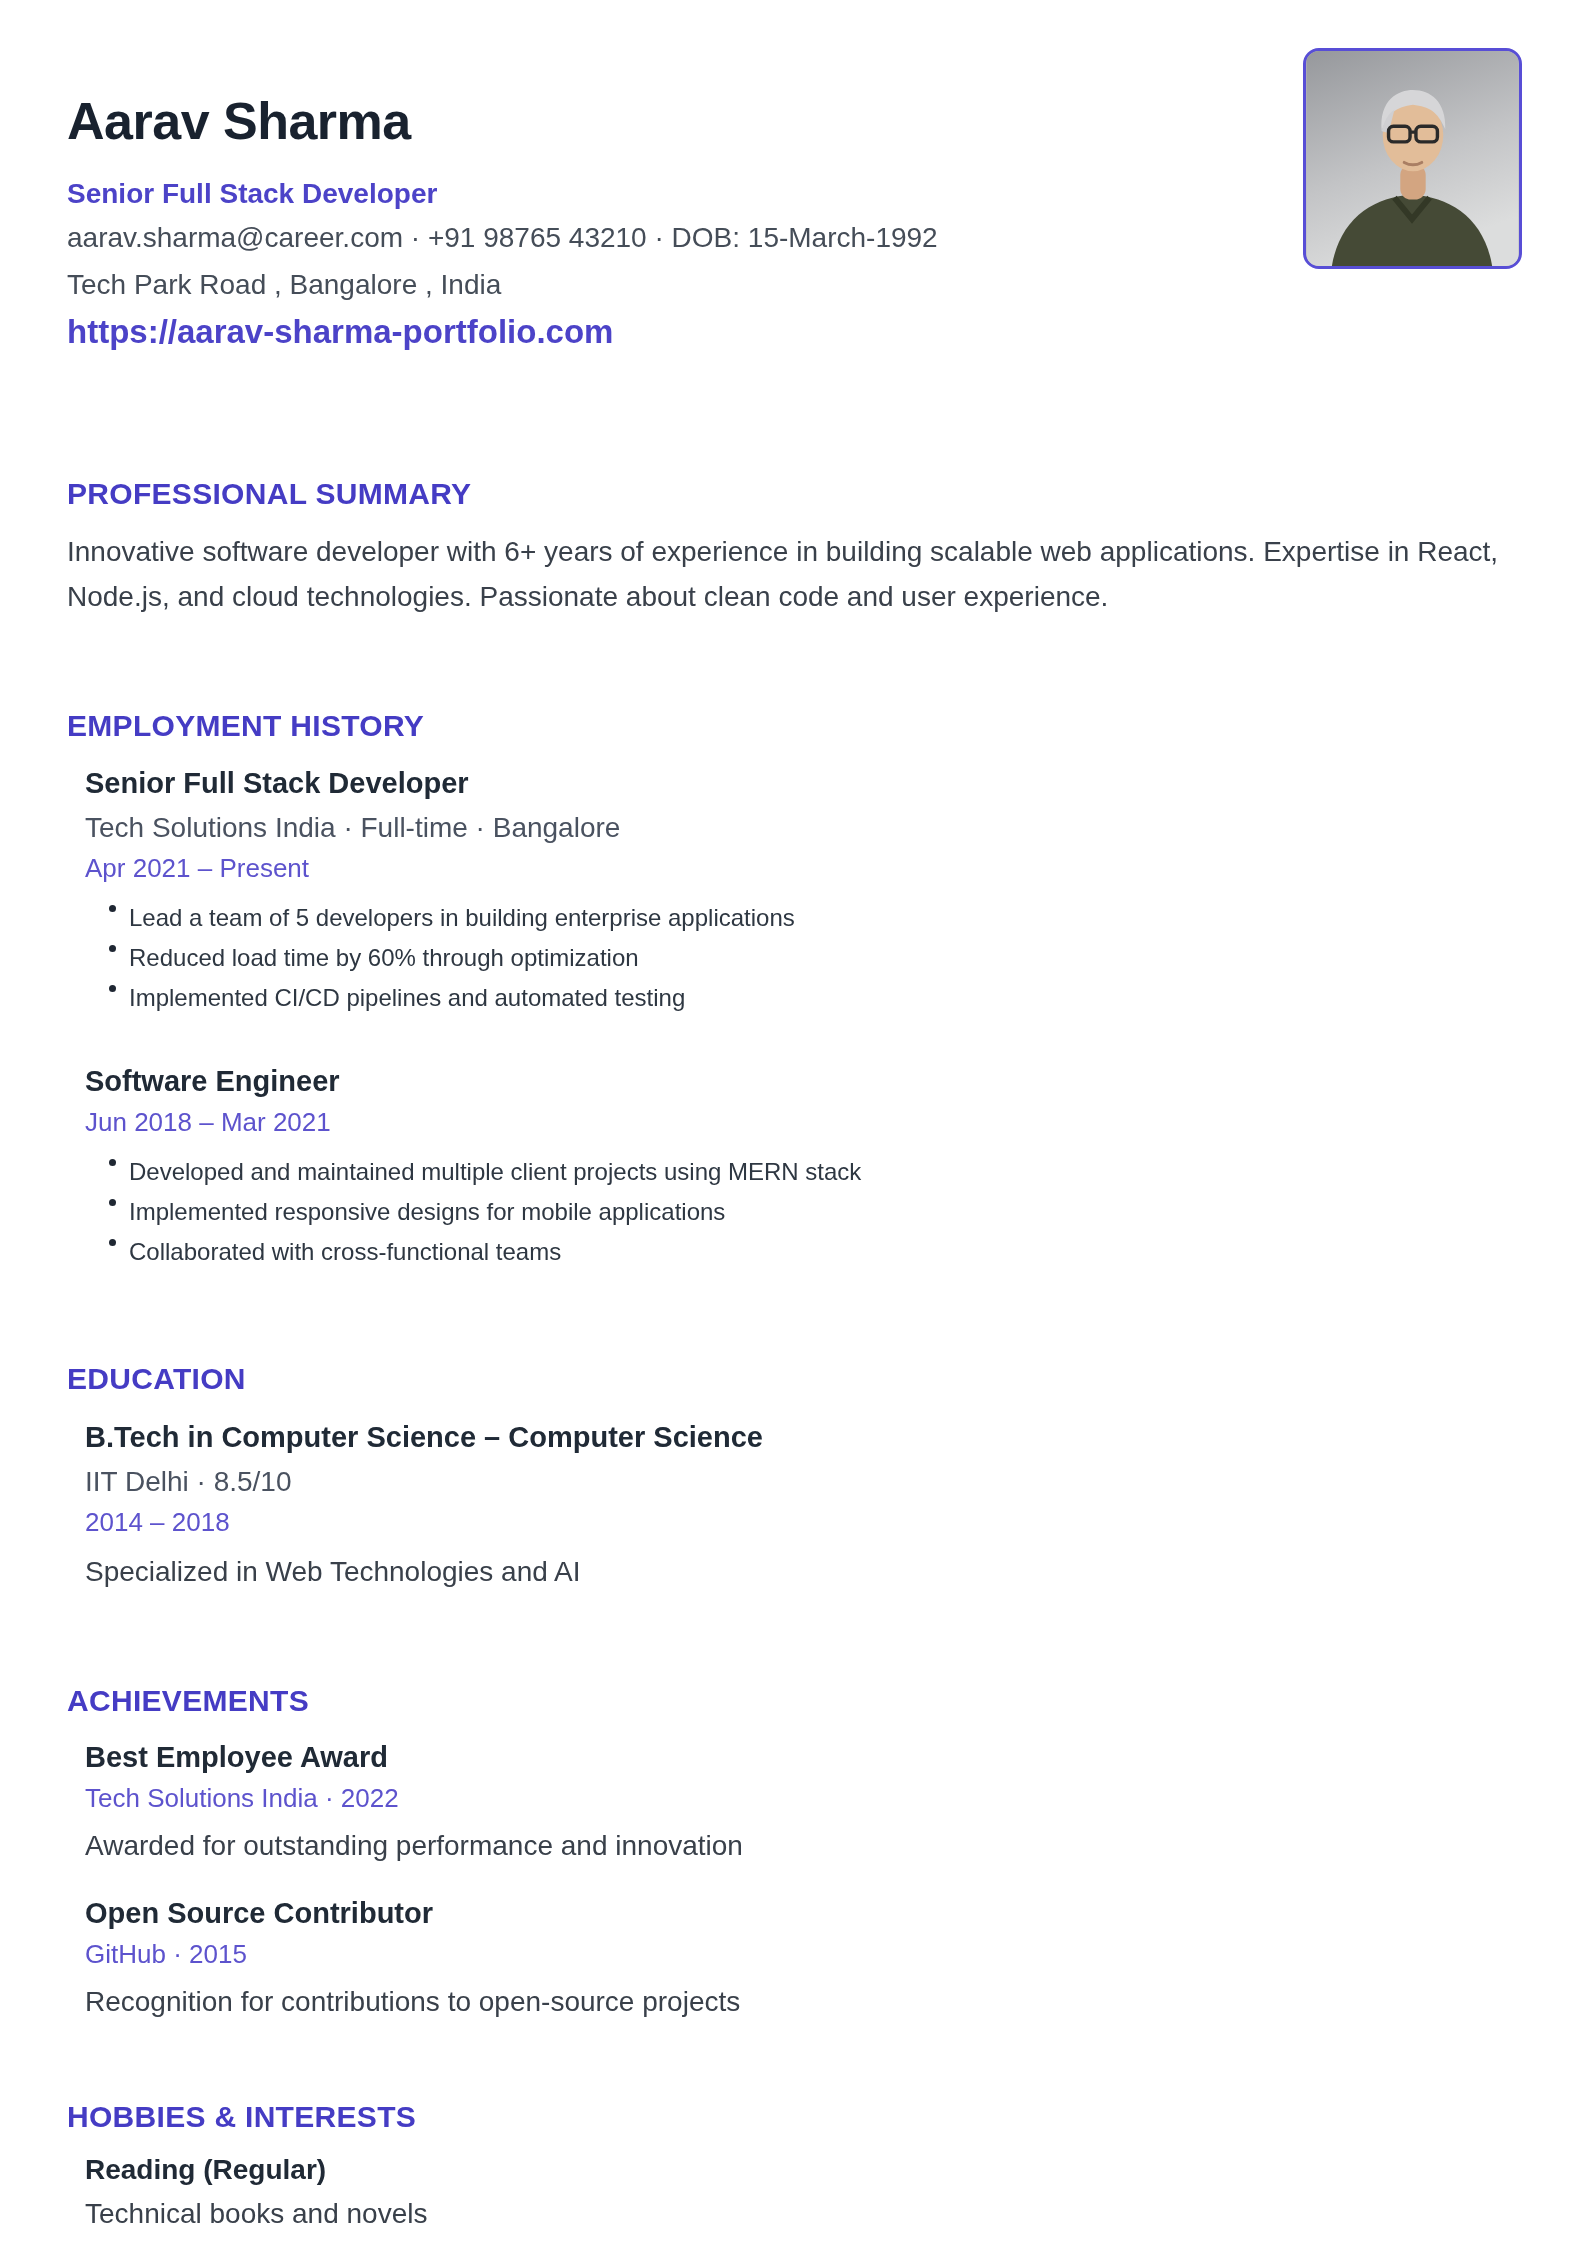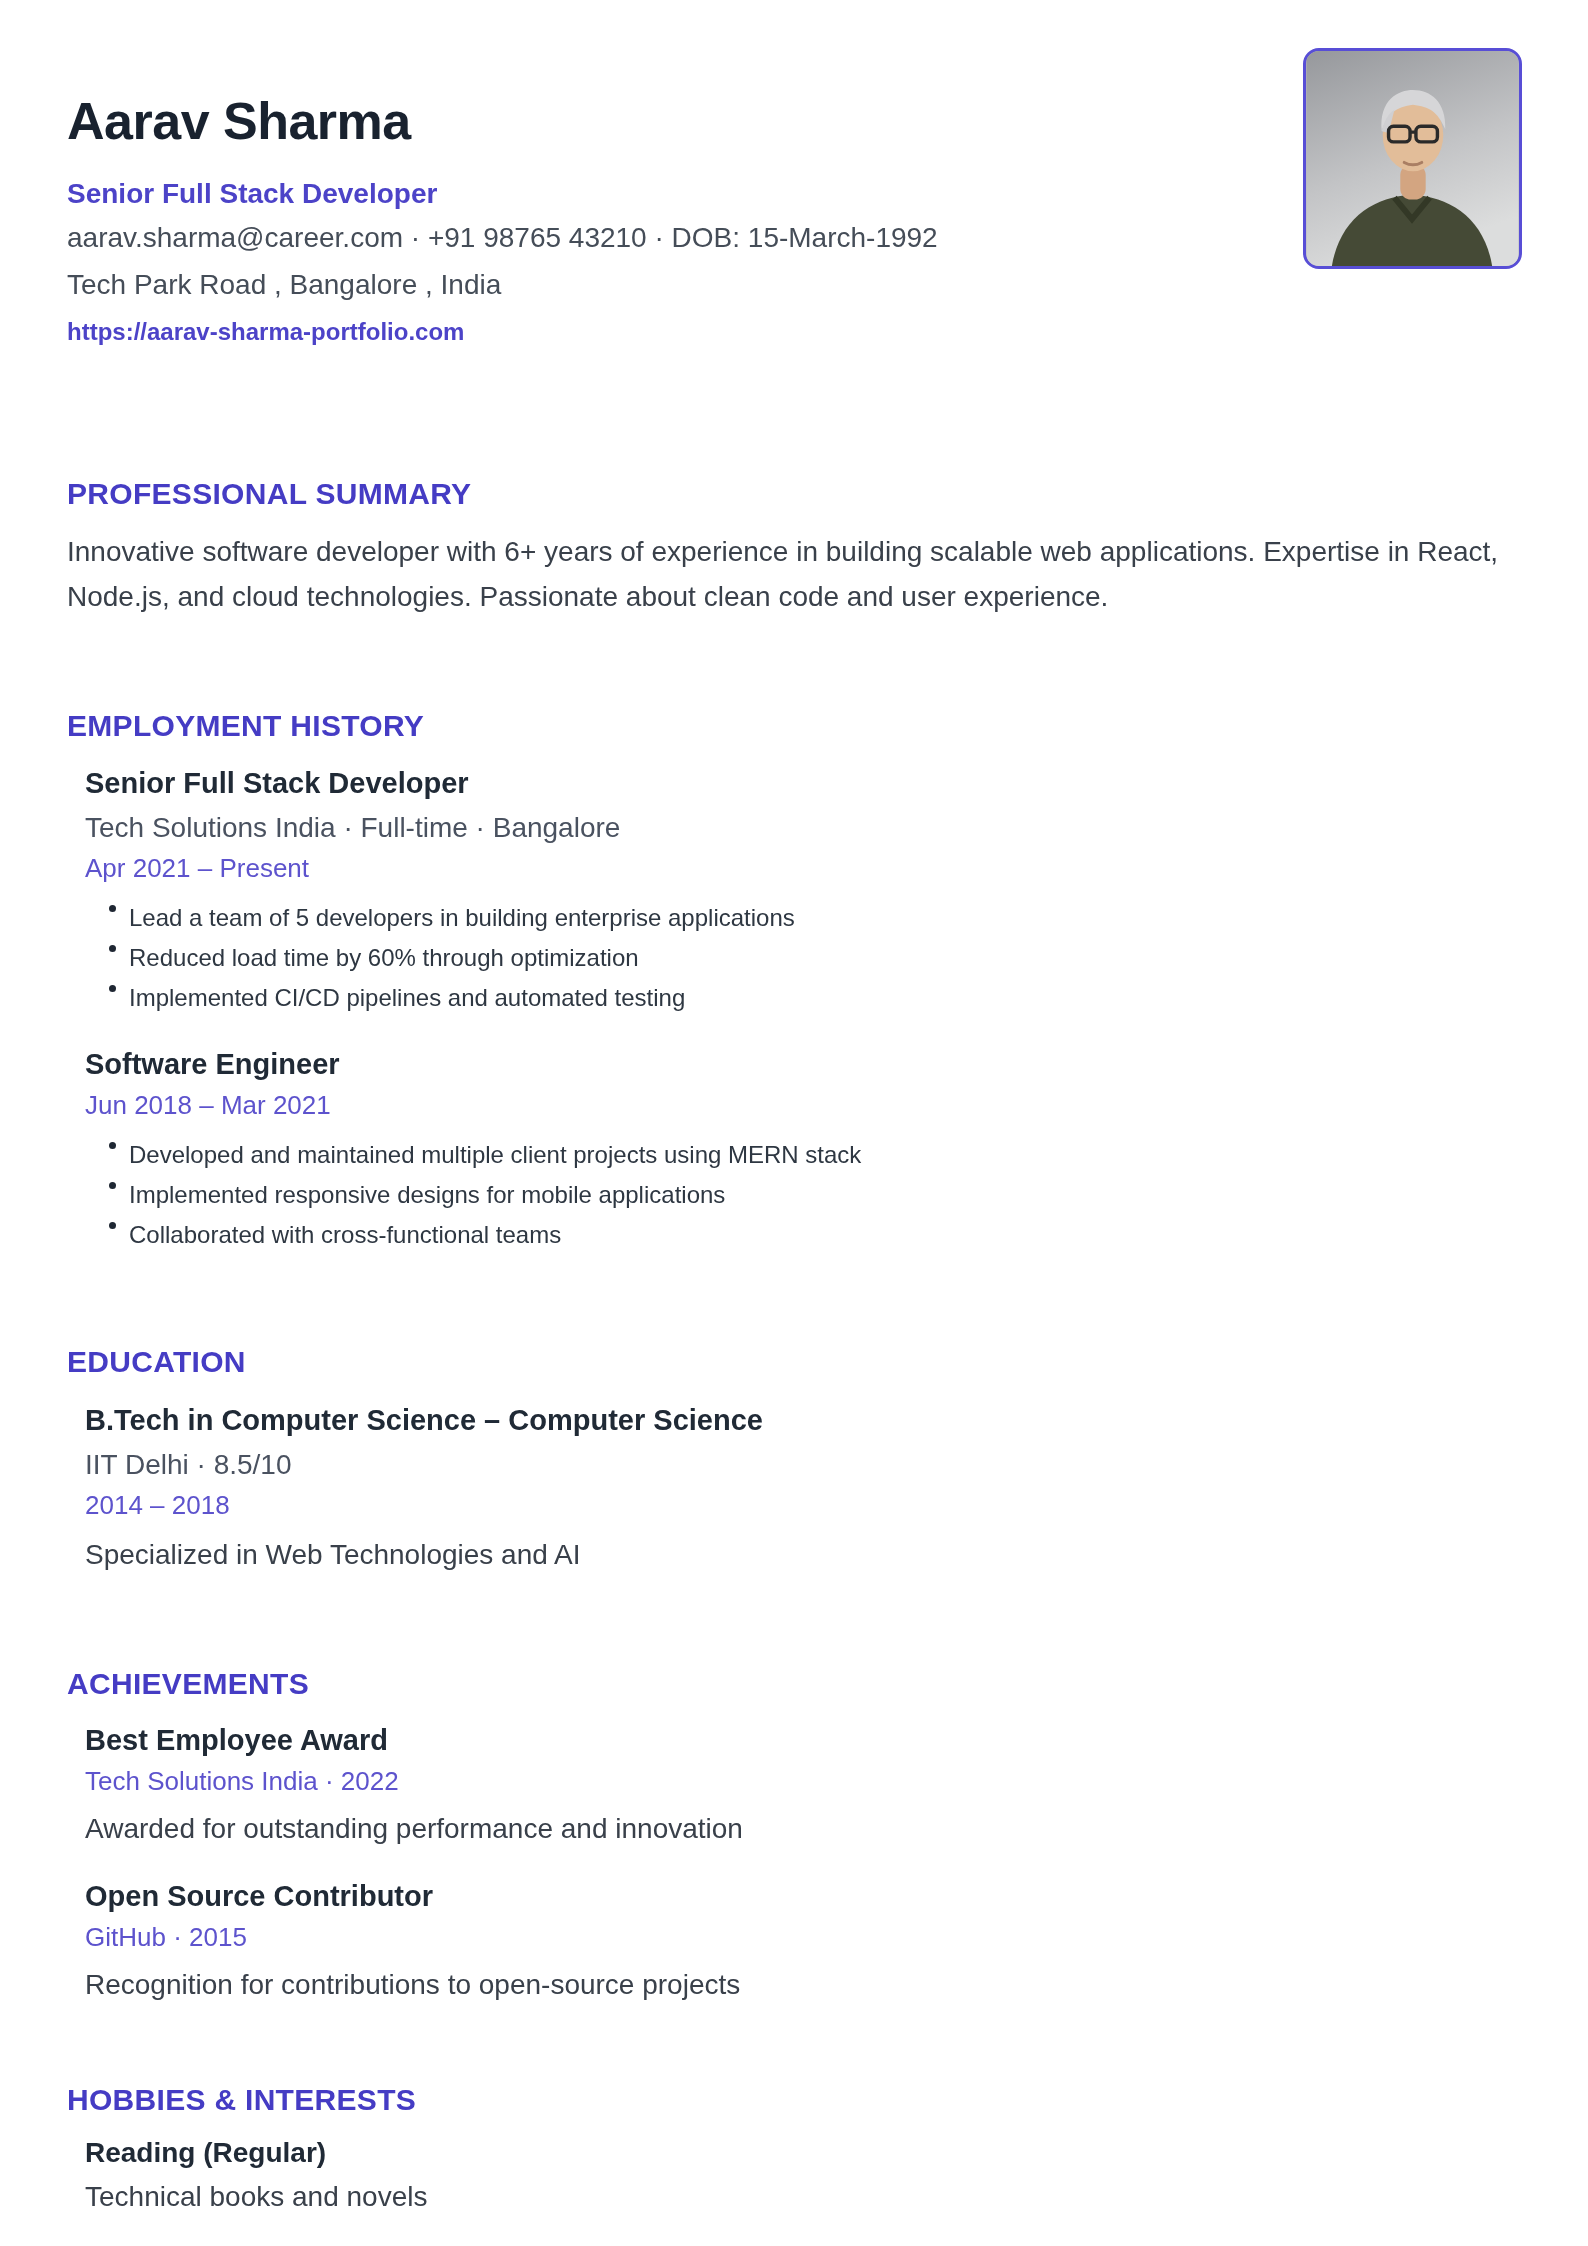--- a/index.html
+++ b/index.html
@@ -6,40 +6,40 @@
   body{
     width:1588px;height:2246px;overflow:hidden;background:#ffffff;
     font-family:"Liberation Sans",sans-serif;color:#2e3742;
   }
   .page{position:relative;box-sizing:border-box;width:1588px;height:2246px;padding:90px 66px 0 67px;}
 
   
   .name{font-size:52px;line-height:62px;font-weight:700;color:#19222f;letter-spacing:-0.5px;margin:0;}
   .role{margin-top:22px;font-size:28px;line-height:40px;font-weight:700;color:#4c43c8;}
   .contact-line,.address-line{font-size:28px;line-height:47px;color:#454d58;}
-  .website{font-size:24px;line-height:47px;font-weight:700;color:#4c43c8;text-decoration:none;display:inline-block;}
+  .website{font-size:33px;line-height:47px;font-weight:700;color:#4c43c8;text-decoration:none;display:inline-block;}
 
   .photo-frame{
     position:absolute;top:48px;right:66px;width:219px;height:221px;
     border:3px solid #584ed6;border-radius:16px;overflow:hidden;box-sizing:border-box;background:#b9babc;
   }
   .photo-frame svg{display:block;width:100%;height:100%;}
 
   
   .section{margin-top:86px;}
   .section--summary{margin-top:118px;}
   .section--hobbies{margin-top:72px;}
   .section-heading{font-size:30px;line-height:42px;font-weight:700;color:#453cc4;letter-spacing:0.3px;margin:0;}
   .section-body{padding-left:18px;}
 
   .summary-text{margin-top:14px;font-size:28px;line-height:45px;color:#39404a;max-width:1448px;}
 
   
   .job{margin-top:14px;}
-  .job + .job{margin-top:24px;}
+  .job + .job{margin-top:41px;}
   .job-title{font-size:29px;line-height:45px;font-weight:700;color:#202a36;}
   .job-meta{font-size:28px;line-height:44px;color:#4a5260;}
   .job-dates{font-size:26px;line-height:36px;color:#5d53cd;}
   .bullets{list-style:none;margin:12px 0 0;padding:0 0 0 24px;}
   .bullets li{display:flex;align-items:flex-start;font-size:24px;line-height:40px;color:#2e3742;}
   .bullet-dot{flex:0 0 auto;width:7px;height:7px;border-radius:50%;background:#1f2733;margin:7px 13px 0 0;}
 
   
   .edu{margin-top:14px;}
   .edu-degree{font-size:29px;line-height:46px;font-weight:700;color:#202a36;}

